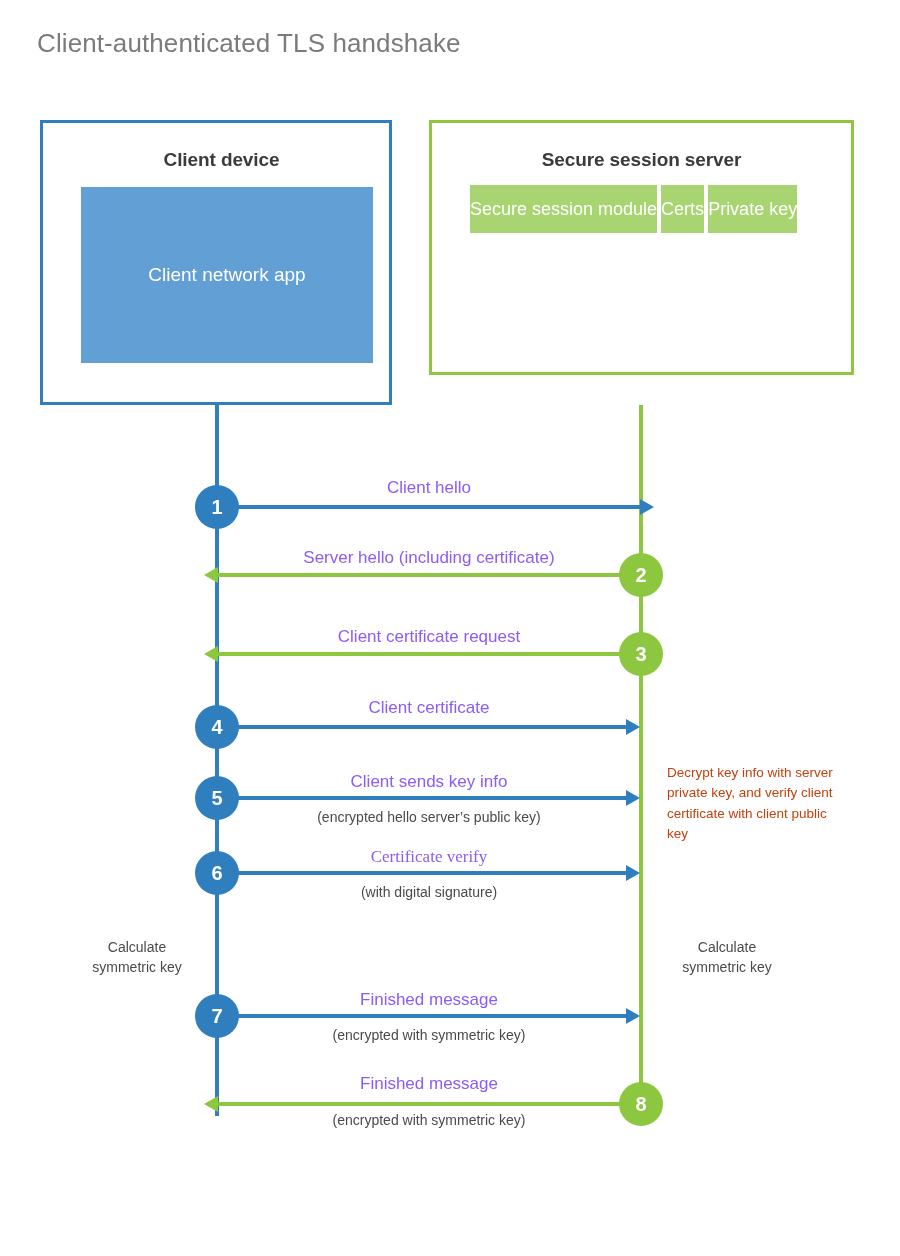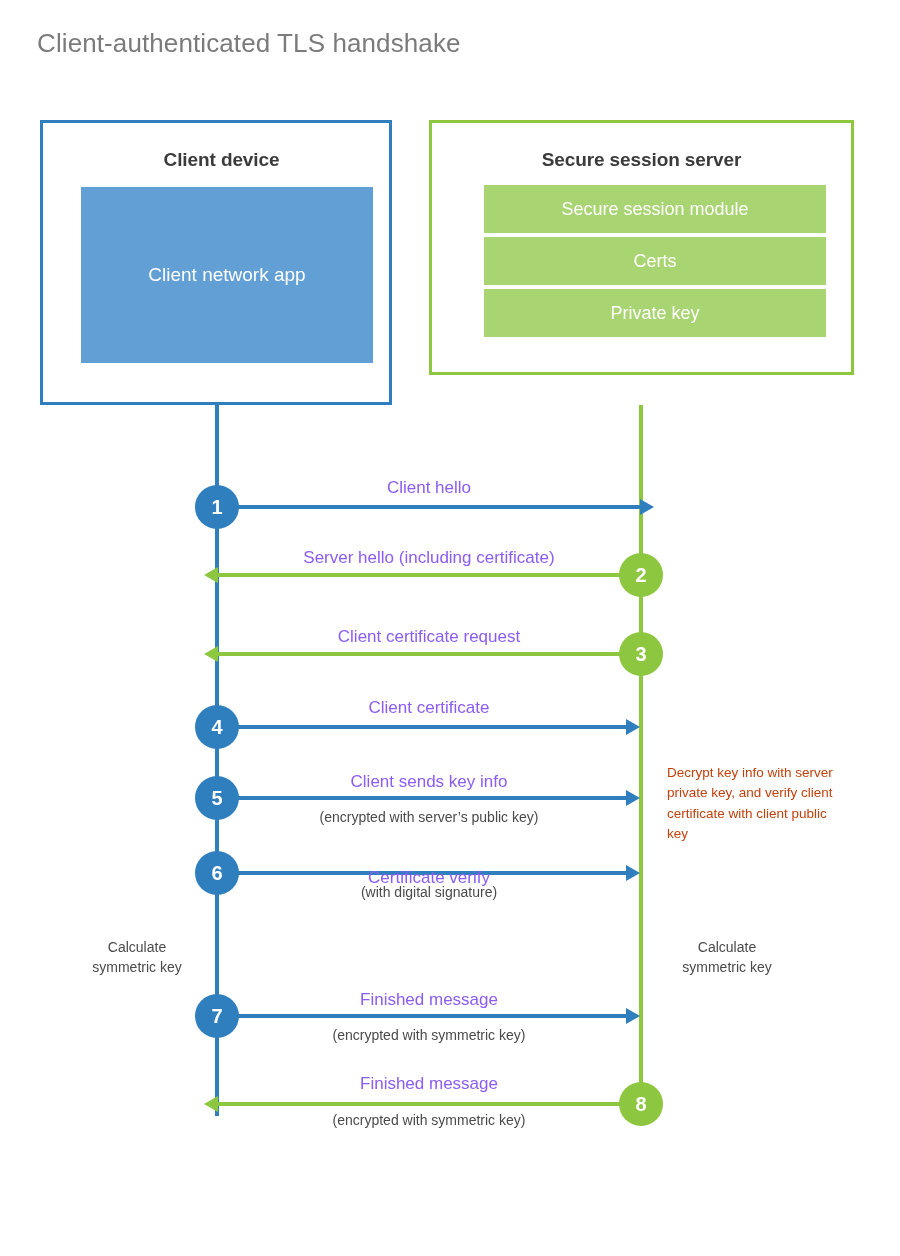--- a/index.html
+++ b/index.html
@@ -32,22 +32,22 @@
 
   .client-app {
     position: absolute; left: 38px; top: 64px; width: 292px; height: 110%;
     height: 176px; background: #619fd4;
     display: flex; align-items: center; justify-content: center;
     color: #ffffff; font-size: 19px; line-height: 1.3; text-align: center;
     font-weight: 400;
   }
 
   .server-modules {
-    position: absolute; left: 52px; top: 62px; width: 342px;
-    display: flex; flex-direction: column; gap: 4px;
+    position: absolute; left: 38px; top: 62px; width: 342px;
+    display: flex; flex-direction: row; gap: 4px;
   }
   .server-module {
     height: 48px; background: #a9d472;
     display: flex; align-items: center; justify-content: center;
     color: #ffffff; font-size: 18px; font-weight: 400;
   }
 
   
   .lifeline { position: absolute; }
   .lifeline.client-line { left: 215px; top: 405px; width: 4px;
@@ -140,27 +140,27 @@
   <div class="msg blue" style="left:217px; top:725px; width:410px;">
     <span class="head right"></span>
   </div>
   <div class="msg-label" style="left:217px; top:698px; width:424px;text-align:center;">Client certificate</div>
   <div class="step-circle blue" style="top:705px;">4</div>
 
   <div class="msg blue" style="left:217px; top:796px; width:410px;">
     <span class="head right"></span>
   </div>
   <div class="msg-label" style="left:217px; top:772px; width:424px;">Client sends key info</div>
-  <div class="msg-sublabel" style="left:217px; top:809px; width:424px;">(encrypted with server’s public key)</div>
+  <div class="msg-sublabel" style="left:217px; top:809px; width:424px;">(encrypted hello server’s public key)</div>
   <div class="step-circle blue" style="top:776px;">5</div>
 
   <div class="msg blue" style="left:217px; top:871px; width:410px;">
     <span class="head right"></span>
   </div>
-  <div class="msg-label" style="left:217px; top:868px; width:424px;">Certificate verify</div>
+  <div class="msg-label" style="left:217px; top:847px; width:424px;font-family:Liberation Serif, serif;">Certificate verify</div>
   <div class="msg-sublabel" style="left:217px; top:884px; width:424px;">(with digital signature)</div>
   <div class="step-circle blue" style="top:851px;">6</div>
 
   <div class="side-note" style="left:667px; top:763px; width:175px;">Decrypt key info with server private key, and verify client certificate with client public key</div>
 
   <div class="calc-note" style="left:77px; top:937px; width:120px;">Calculate symmetric key</div>
 
   <div class="calc-note" style="left:667px; top:937px; width:120px;">Calculate symmetric key</div>
 
   <div class="msg blue" style="left:217px; top:1014px; width:410px;">

